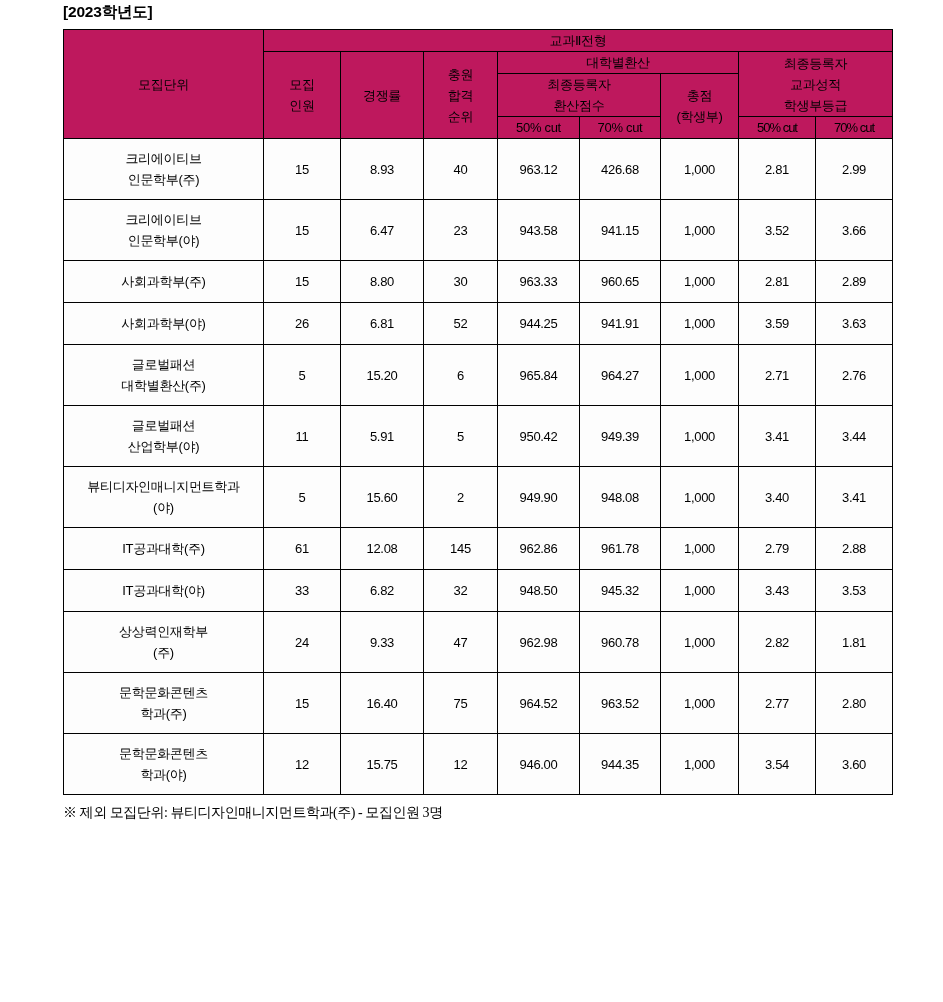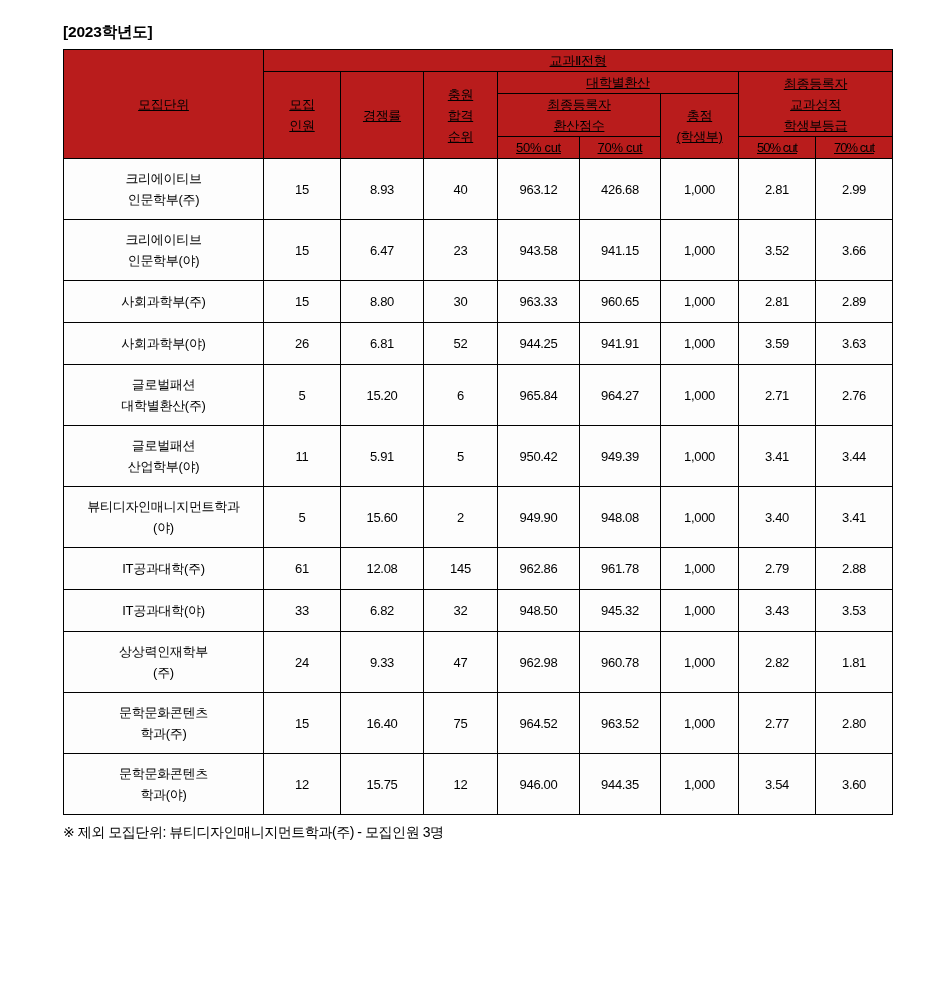--- a/index.html
+++ b/index.html
@@ -13,21 +13,21 @@
     height: 1002px;
     font-family: "Liberation Sans", "DejaVu Sans", sans-serif;
     color: #000000;
     -webkit-font-smoothing: antialiased;
   }
   .page {
     position: relative;
     width: 943px;
     height: 1002px;
     box-sizing: border-box;
-    padding: 20px 0 0 63px;
+    padding: 0 0 0 63px;
   }
   .page-title {
     font-size: 15.5px;
     font-weight: bold;
     letter-spacing: -0.2px;
     line-height: 1.5;
     margin: 0 0 6px 0;
     color: #000;
   }
   table.result-table {
@@ -41,23 +41,22 @@
     border: 1px solid #000;
     text-align: center;
     vertical-align: middle;
     font-weight: normal;
     font-size: 13px;
     letter-spacing: -0.3px;
     padding: 0 2px;
     box-sizing: border-box;
   }
   table.result-table thead th {
-    background: #b91c1c;
+    background: #be185d;
     line-height: 1.62;
-    text-decoration: underline;
   }
   table.result-table tbody td {
     background: #fdfdfd;
     line-height: 1.62;
   }
   td.unit-name {
     font-size: 13px;
     letter-spacing: -0.6px;
     padding: 0 3px;
   }
@@ -74,20 +73,21 @@
   }
   th.stack {
     line-height: 1.55;
   }
   .note {
     margin-top: 7px;
     font-size: 14px;
     letter-spacing: -0.45px;
     line-height: 1.5;
     color: #000;
+    font-family: Liberation Serif, serif;
   }
   
   col.c-unit   { width: 200px; }
   col.c-quota  { width: 77px;  }
   col.c-ratio  { width: 83px;  }
   col.c-rank   { width: 74px;  }
   col.c-c50    { width: 82px;  }
   col.c-c70    { width: 81px;  }
   col.c-total  { width: 78px;  }
   col.c-g50    { width: 77px;  }

